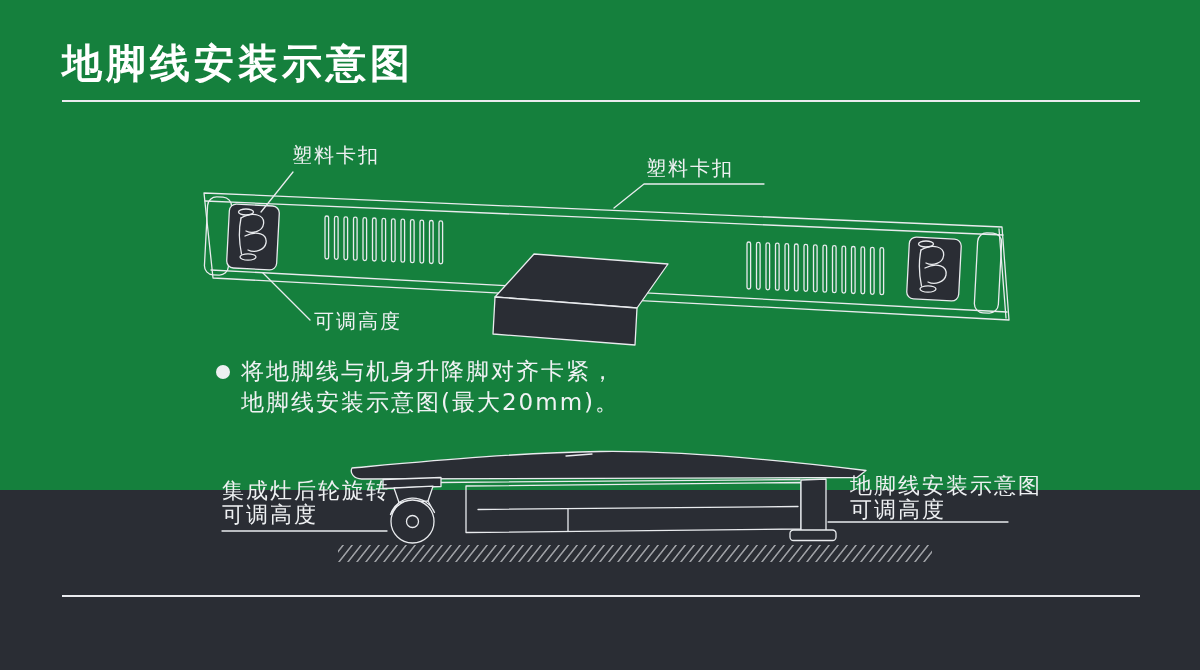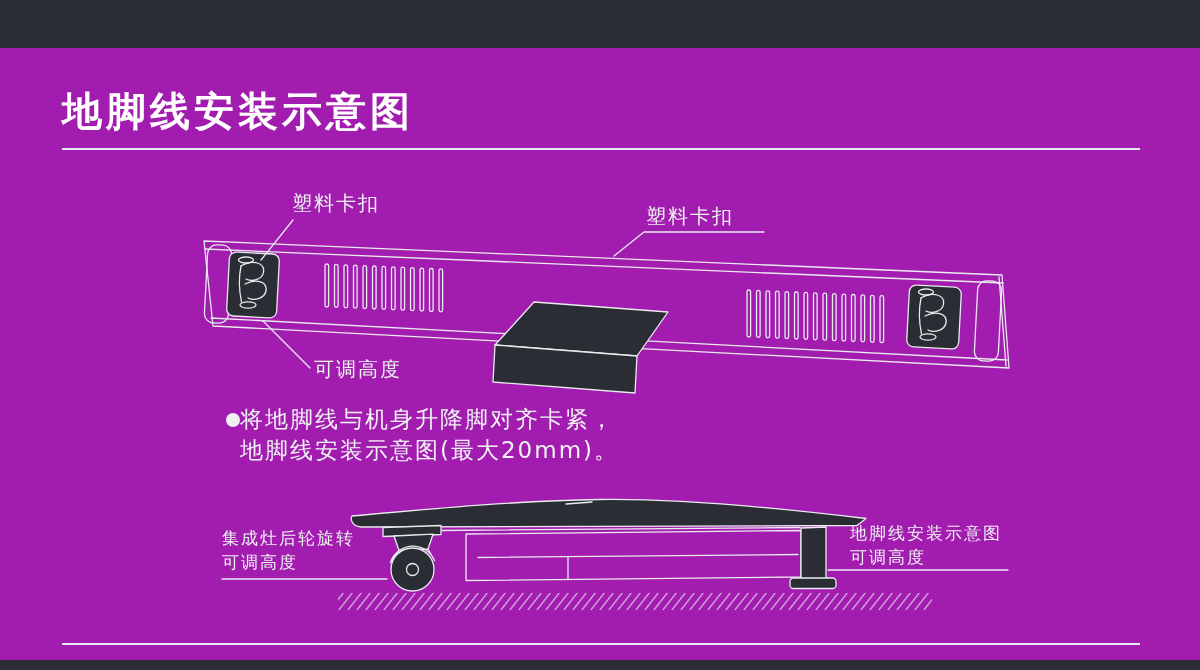--- a/index.html
+++ b/index.html
@@ -2,42 +2,42 @@
 <html><head>
 <meta charset="utf-8">
 <style>
   * { margin:0; padding:0; box-sizing:border-box; }
   html,body { width:1200px; height:670px; }
   body {
     background:#2a2d34;
     overflow:hidden;
     font-family:"DejaVu Sans","Liberation Sans",sans-serif;
   }
-  .page { position:relative; width:1200px; height:612px; background:#a21caf; color:#f0f2f4;margin-top:48px; }
+  .page { position:relative; width:1200px; height:490px; background:#15803d; color:#f0f2f4; }
   .canvas { position:absolute; left:0; top:0; }
   .title {
     position:absolute; left:62px; top:36px;
     font-size:40px; font-weight:700; color:#ffffff; letter-spacing:4px;
     white-space:nowrap;
   }
   .rule { position:absolute; left:62px; width:1078px; height:2px; background:#e9ebee; }
   .rule-top { top:100px; }
   .rule-bottom { top:595px; }
   .lbl {
     position:absolute; font-size:20px; letter-spacing:2px; color:#eef0f2; white-space:nowrap;
   }
   .lbl-clip     { left:292px; top:142px; }
   .lbl-assembly { left:646px; top:155px; }
   .lbl-base     { left:314px; top:308px; }
-  .note { position:absolute; left:226px; top:356px; display:flex; }
+  .note { position:absolute; left:216px; top:356px; display:flex; gap:11px; }
   .bullet { width:14px; height:14px; border-radius:50%; background:#eef0f2; margin-top:9px; flex:0 0 auto; }
   .note-text { font-size:23px; line-height:31px; letter-spacing:2px; white-space:nowrap; }
   .lbl-sm {
-    position:absolute; font-size:17px; line-height:24px; letter-spacing:2px;
-    color:#eef0f2; white-space:nowrap;font-family:Liberation Serif, serif;
+    position:absolute; font-size:22px; line-height:24px; letter-spacing:2px;
+    color:#eef0f2; white-space:nowrap;
   }
   .lbl-rear  { left:222px; top:479px; }
   .lbl-front { left:850px; top:474px; }
 </style>
 </head>
 <body>
 
 <div class="page">
 
   <svg class="canvas" width="1200" height="670" viewBox="0 0 1200 670" aria-hidden="true">

